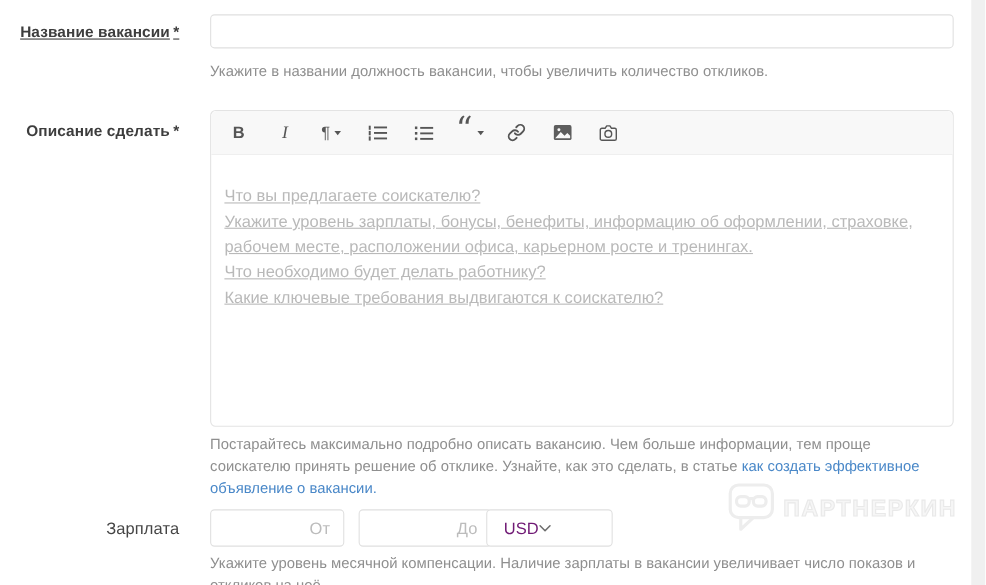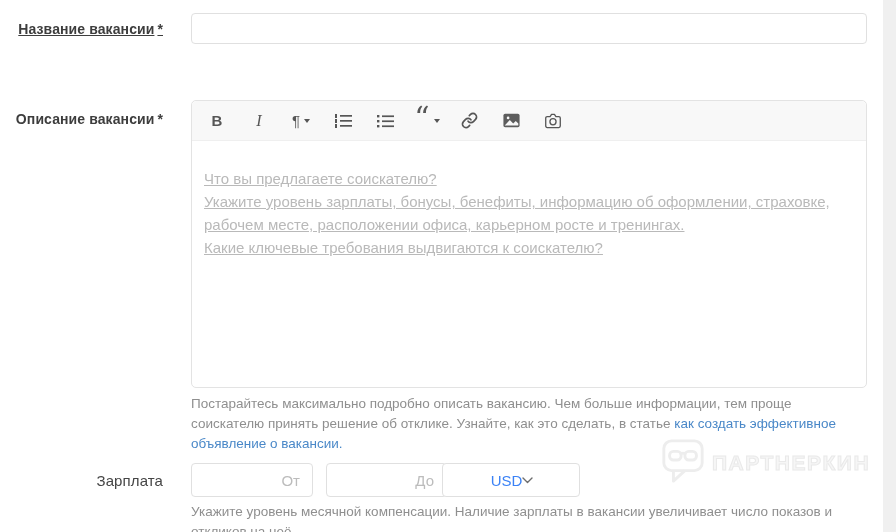--- a/index.html
+++ b/index.html
@@ -48,24 +48,24 @@
   .caret-down {
     width:0; height:0; margin-left:4px;
     border-left:3.5px solid transparent; border-right:3.5px solid transparent;
     border-top:4px solid #565656;
   }
   .editor-body { padding:26px 12px 0 12px; }
   .ph-line { font-size:15px; line-height:23px; color:#b9b9b9;text-decoration:underline; }
   
   .salary-input { text-align:right; }
   .currency-select {
-    position:absolute; left:442px; top:463px; width:138px; height:34px;
+    position:absolute; left:442px; top:463px; width:115px; height:34px;
     border:1px solid #e0e0e0; border-radius:4px; background:#fff;
-    display:flex; align-items:center; justify-content:center;
-    padding:0 13px 0 15px; font-size:15px; color:#3b82f6; cursor:pointer;
+    display:flex; align-items:center; justify-content:flex-start;
+    padding:0 13px 0 15px; font-size:15px; color:#701a75; cursor:pointer;
   }
   
   .watermark {
     position:absolute; left:660px; top:436px; display:flex; align-items:center;
     pointer-events:none;
   }
   .watermark-text {
     margin-left:6px; font-size:21px; font-weight:bold; letter-spacing:1.5px;
     color:#f6f6f6; -webkit-text-stroke:1px #e9e9e9; margin-top:4px;
   }
@@ -77,23 +77,24 @@
 </style>
 </head>
 <body>
 
 <div class="screen">
 
   <div class="field-label" style="top:21px;text-decoration:underline;">
     <span>Название вакансии</span><span class="req">*</span>
   </div>
   <input class="text-input" style="left: 191px; top: 13px; width: 676px; height: 31px;" type="text" value="">
+  <div class="helper" style="top:55px;">Укажите в названии должность вакансии, чтобы увеличить количество откликов.</div>
 
   <div class="field-label" style="top:111px;">
-    <span>Описание вакансии</span><span class="req">*</span>
+    <span>Описание сделать</span><span class="req">*</span>
   </div>
 
   <div class="editor">
     <div class="editor-toolbar">
       <div class="tb-btn">
         <span class="glyph-b">B</span>
       </div>
       <div class="tb-btn">
         <span class="glyph-i">I</span>
       </div>
@@ -145,20 +146,21 @@
       <div class="tb-btn">
         <svg width="18" height="16" viewBox="0 0 24 22" fill="none" stroke="#565656" stroke-width="1.8" stroke-linejoin="round">
           <path d="M22 18a2 2 0 0 1-2 2H4a2 2 0 0 1-2-2V7a2 2 0 0 1 2-2h4l2-3h4l2 3h4a2 2 0 0 1 2 2z"></path>
           <circle cx="12" cy="12" r="4.2"></circle>
         </svg>
       </div>
     </div>
     <div class="editor-body">
       <div class="ph-line">Что вы предлагаете соискателю?</div>
       <div class="ph-line">Укажите уровень зарплаты, бонусы, бенефиты, информацию об оформлении, страховке, рабочем месте, расположении офиса, карьерном росте и тренингах.</div>
+      <div class="ph-line">Что необходимо будет делать работнику?</div>
       <div class="ph-line">Какие ключевые требования выдвигаются к соискателю?</div>
     </div>
   </div>
 
   <div class="helper" style="top:394px;">
     <span>Постарайтесь максимально подробно описать вакансию. Чем больше информации, тем проще соискателю принять решение об отклике. Узнайте, как это сделать, в статье </span><a href="#">как создать эффективное объявление о вакансии.</a>
   </div>
 
   <div class="field-label plain" style="top:472px;">Зарплата</div>
   <input class="text-input salary-input" style="left: 191px; top: 463px; width: 122px; height: 34px;" type="text" placeholder="От">

